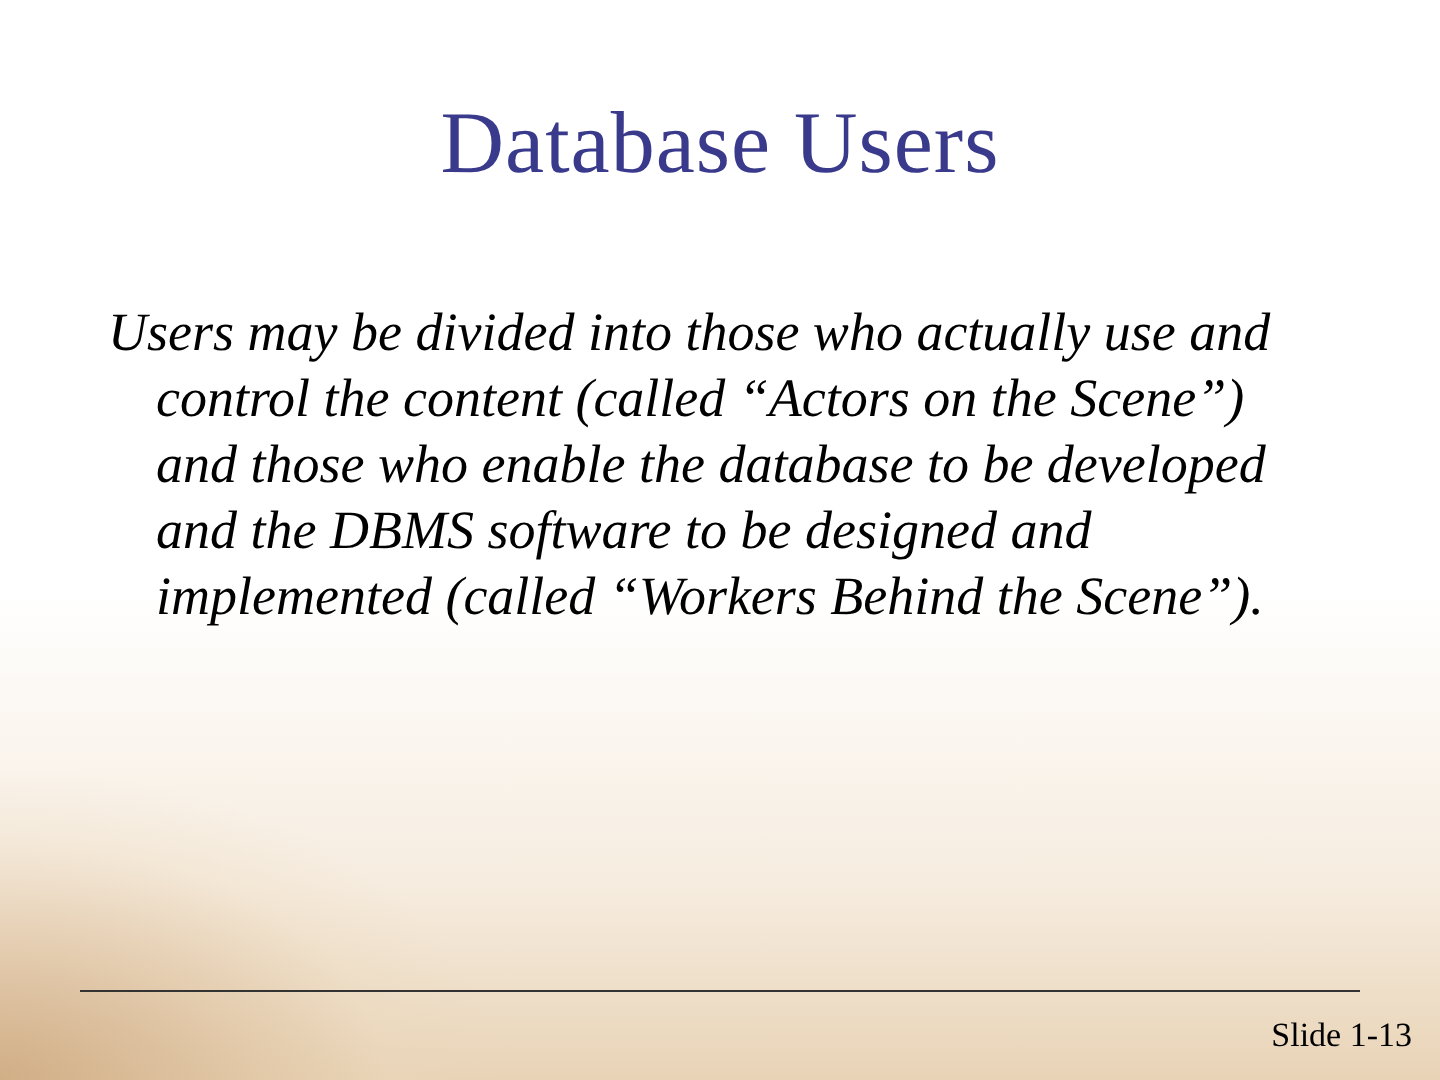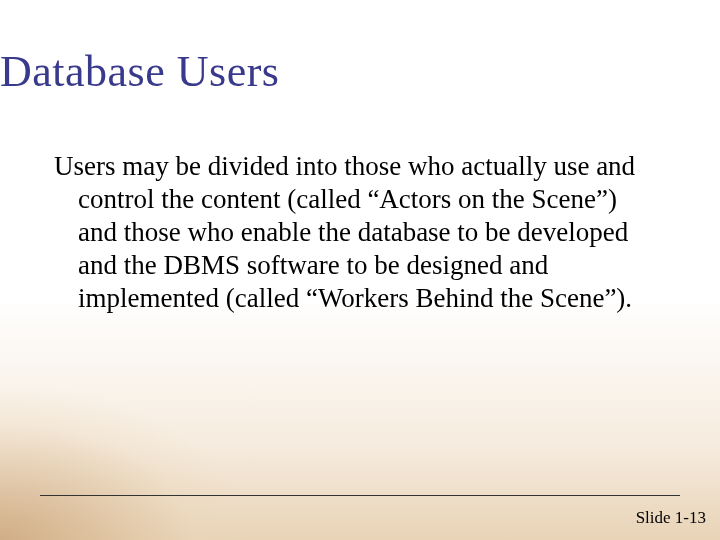--- a/index.html
+++ b/index.html
@@ -25,38 +25,40 @@
         #ffffff 0%,
         #ffffff 55%,
         #f6ecdf 82%,
         #e8d3b6 100%);
   }
   .title {
     position: absolute;
     top: 46px;
     left: 0;
     right: 0;
+    text-align: center;
     font-size: 44px;
     color: #3a3a8c;
     font-weight: 400;
     letter-spacing: 0.5px;
   }
   .body {
     position: absolute;
     top: 150px;
     left: 54px;
     width: 590px;
     font-size: 27px;
     line-height: 1.22;
     color: #000;
   }
   .body p {
     margin: 0;
     text-indent: -24px;
     padding-left: 24px;
+    font-style: italic;
   }
   .footer-line {
     position: absolute;
     left: 40px;
     right: 40px;
     bottom: 44px;
     border-top: 1px solid #333;
   }
   .slide-number {
     position: absolute;

